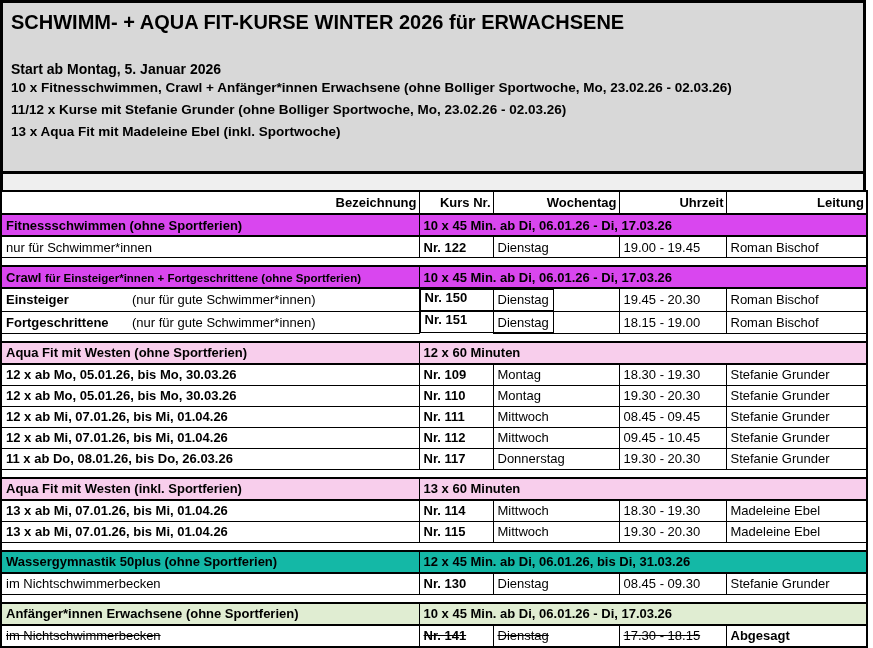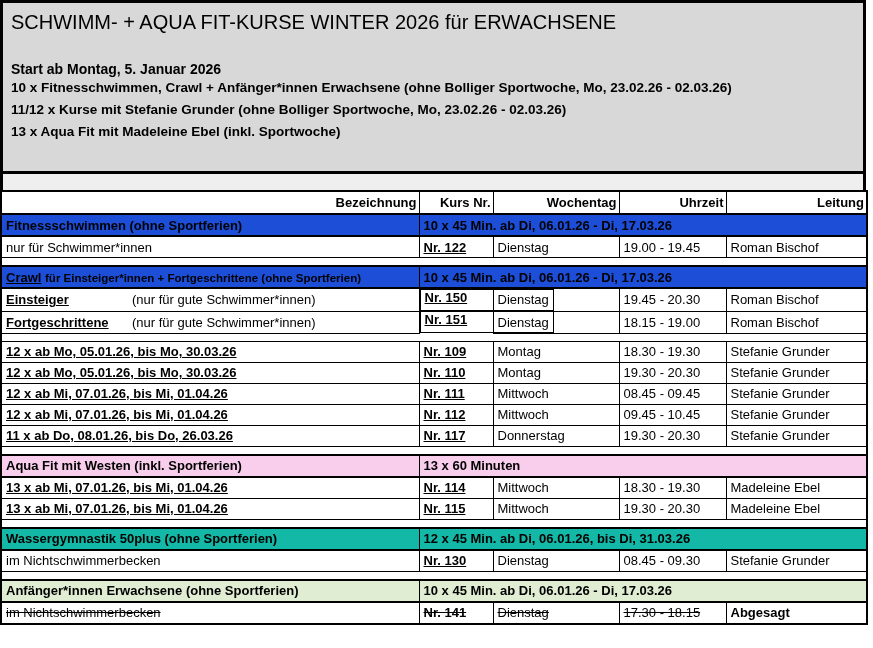--- a/index.html
+++ b/index.html
@@ -8,21 +8,21 @@
     font-family:"Liberation Sans", sans-serif; color:#000;
   }
   .page { position:relative; width:873px; height:648px; }
 
   
   .title-box {
     box-sizing:border-box; width:866px; height:174px;
     background:#D8D8D8; border:3px solid #000;
     padding:8px 10px 0 8px;
   }
-  .page-title { font-size:20px; font-weight:normal; letter-spacing:0; }
+  .page-title { font-size:20px; font-weight:bold; letter-spacing:0; }
   .start-line { margin-top:27px; font-size:14px; font-weight:bold; }
   .info-lines { font-size:13.5px; font-weight:bold; line-height:22px; }
 
   .gap-strip {
     box-sizing:border-box; width:866px; height:16px; background:#EFEFEF;
     border-left:3px solid #000; border-right:3px solid #000;
   }
 
   
   table.tbl {
@@ -32,25 +32,25 @@
   .tbl th, .tbl td {
     border:1px solid #000; padding:0 2px 0 4px; height:20px;
     font-size:13px; text-align:left; vertical-align:middle;
     overflow:hidden; white-space:nowrap;
   }
   .tbl thead th { font-weight:bold; height:21px; border-bottom:2px solid #000;text-align:right; }
   tr.section td {
     font-weight:bold; border-top:2px solid #000; border-bottom:2px solid #000;
   }
   tr.gap td { border-top:none; border-bottom:none; border-left:none; border-right:none; height:7px; padding:0; }
-  .bg-cream td { background:#1d4ed8; }
+  .bg-cream td { background:#d946ef; }
   .bg-pink  td { background:#F8CEEC; }
   .bg-peach td { background:#14b8a6; }
   .bg-green td { background:#E0EDD2; }
-  .b { font-weight:bold;text-decoration:underline; }
+  .b { font-weight:bold; }
   .sub { font-size:11.5px; font-weight:bold; }
   .two .b { display:inline-block; width:126px; }
   tr.cancelled td { text-decoration:line-through; }
   tr.cancelled td.no-strike { text-decoration:none; font-weight:bold; }
 </style>
 </head>
 <body>
 
 <div class="page">
 
@@ -115,20 +115,24 @@
         <td><span class="b">Fortgeschrittene</span><span>(nur für gute Schwimmer*innen)</span></td>
         <td class="b">Nr. 151</td>
         <td>Dienstag</td>
         <td>18.15 - 19.00</td>
         <td>Roman Bischof</td>
       </tr>
       <tr class="gap">
           <td colspan="5"></td>
         </tr>
 
+      <tr class="section bg-pink">
+        <td>Aqua Fit mit Westen (ohne Sportferien)</td>
+        <td colspan="4">12 x 60 Minuten</td>
+      </tr>
       <tr>
         <td class="b">12 x ab Mo, 05.01.26, bis Mo, 30.03.26</td>
         <td class="b">Nr. 109</td>
         <td>Montag</td>
         <td>18.30 - 19.30</td>
         <td>Stefanie Grunder</td>
       </tr>
       <tr>
         <td class="b">12 x ab Mo, 05.01.26, bis Mo, 30.03.26</td>
         <td class="b">Nr. 110</td>

